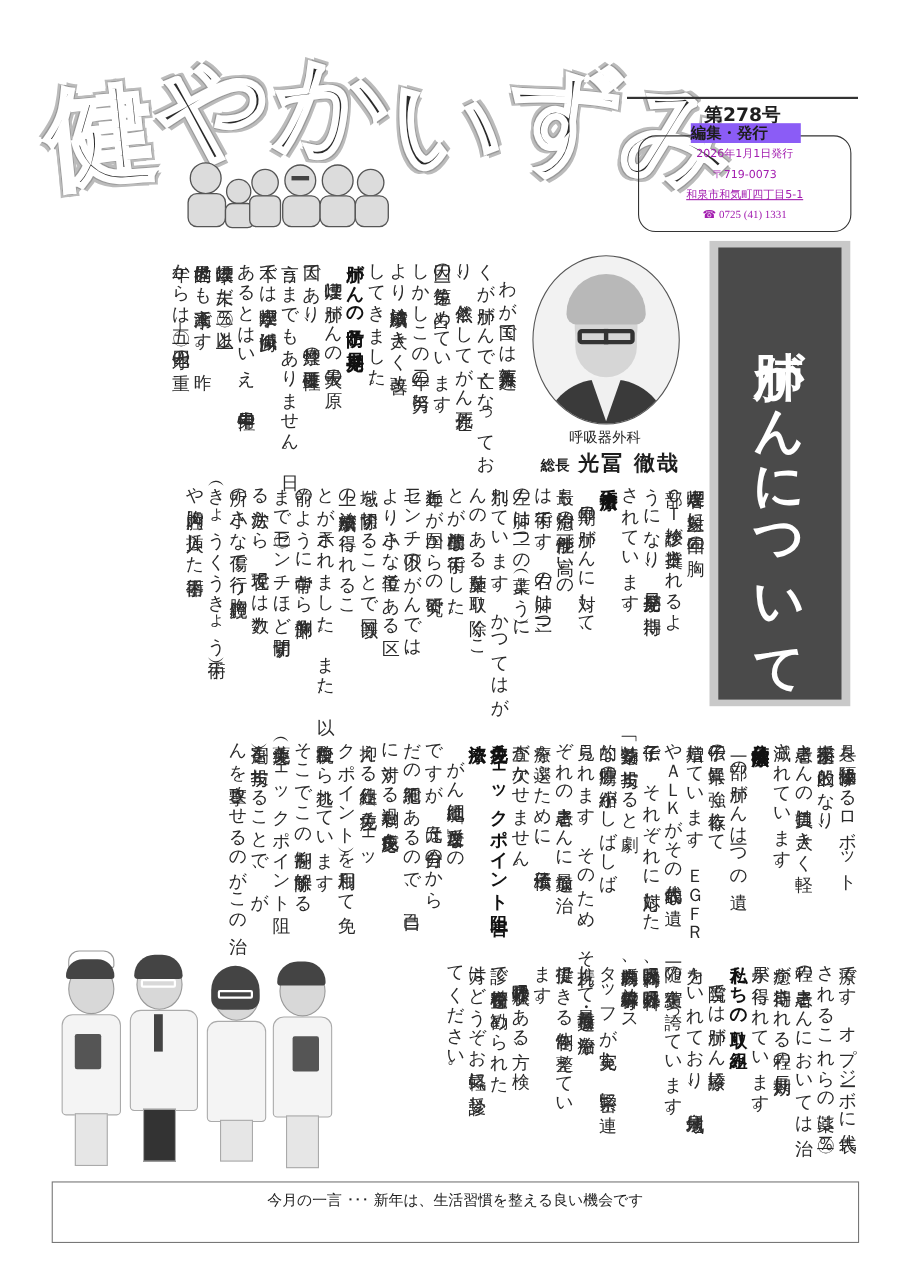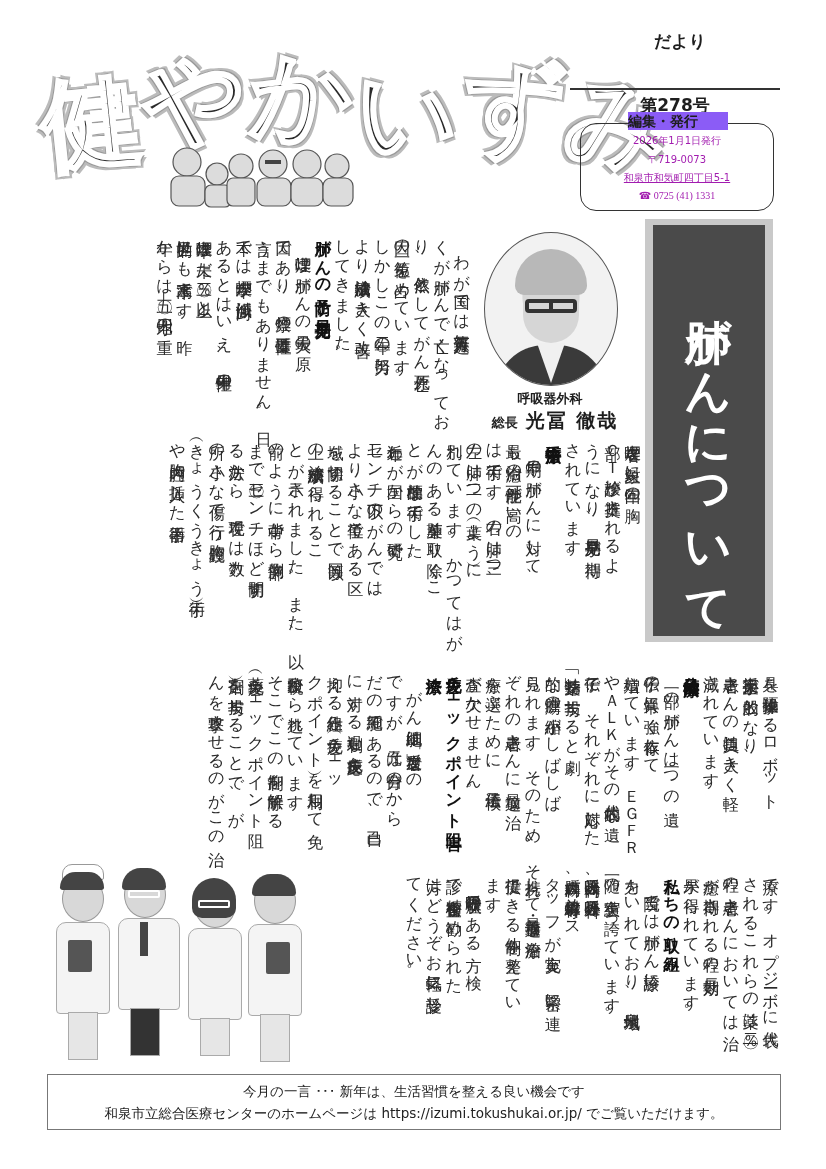--- a/index.html
+++ b/index.html
@@ -33,21 +33,21 @@
 
   
   .photo { left:484px; top:232px; width:132px; height:152px; border-radius:50%; border:1.5px solid #555;
            background: radial-gradient(ellipse at 50% 42%, #e8e8e8 0 22%, #cfcfcf 23% 30%, #f2f2f2 31% 100%); overflow:hidden; }
   .photo .hair { position:absolute; left:30px; top:16px; width:72px; height:46px; border-radius:40px 40px 10px 10px; background:#b8b8b8; }
   .photo .face { position:absolute; left:38px; top:36px; width:56px; height:74px; border-radius:28px 28px 30px 30px; background:#d6d6d6; }
   .photo .glasses { position:absolute; left:40px; top:66px; width:52px; height:14px; border:4px solid #333; border-radius:4px; box-sizing:border-box; }
   .photo .glasses::after { content:""; position:absolute; left:20px; top:-4px; width:4px; height:14px; background:#333; }
   .photo .suit { position:absolute; left:10px; top:112px; width:112px; height:50px; border-radius:50px 50px 0 0; background:#3a3a3a; }
   .photo .shirt { position:absolute; left:52px; top:110px; width:28px; height:40px; background:#f0f0f0; clip-path:polygon(0 0,100% 0,50% 100%); }
-  .dept { left:484px; top:390px; width:132px; text-align:center; font-family:"DejaVu Serif","Liberation Serif",serif; font-weight:bold; font-size:13px; line-height:18px; }
+  .dept { left:484px; top:390px; width:132px; text-align:center; font-family:"DejaVu Serif","Liberation Serif",serif; font-weight:normal; font-size:13px; line-height:18px; }
   .name-row { left:470px; top:408px; width:170px; text-align:center; font-family:"DejaVu Serif","Liberation Serif",serif; font-weight:bold; }
   .name-row .role { font-size:13px; margin-right:8px; }
   .name-row .nm { font-size:19px; letter-spacing:2px; }
 
   
   .title-frame { left:645px; top:219px; width:128px; height:423px; background:#c9c9c9; }
   .title-inner { left:653px; top:225px; width:112px; height:411px; background:#4a4a4a; }
   .title-text { position:absolute; left:0; top:58px; width:100%; writing-mode:vertical-rl; text-orientation:upright;
                 color:#ffffff; font-weight:bold; font-size:46px; line-height:112px; letter-spacing:2px; text-align:start; }
 
@@ -101,21 +101,20 @@
       <circle cx="172" cy="26" r="12"></circle>
         <rect x="158" y="38" width="30" height="28" rx="8"></rect>
     </g>
     <g fill="#444">
         <rect x="100" y="20" width="16" height="4"></rect>
       </g>
   </svg>
 </div>
 
 <div class="abs org-name">
-  <div>だより</div>
 </div>
 <div class="abs org-rule"></div>
 <div class="abs issue-no">第278号</div>
 <div class="abs pub-box">
   <div class="pub-line" style="top:7px;">2026年1月1日発行</div>
   <div class="pub-line" style="top:26px;">〒719-0073</div>
   <div class="pub-line" style="top:44px;text-decoration:underline;">和泉市和気町四丁目5-1</div>
   <div class="pub-line" style="top:62px;font-family:Liberation Serif, serif;">☎ 0725 (41) 1331</div>
 </div>
 <div class="abs pub-label">編集・発行</div>
@@ -262,14 +261,13 @@
     <div class="head"></div>
       <div class="hairp"></div>
     <div class="body"></div>
       <div class="clip" style="left:20px;"></div>
     <div class="legs"></div>
   </div>
 </div>
 
 <div class="abs footer">
   <div class="footer-line" style="top:6px;">今月の一言 ･･･ 新年は、生活習慣を整える良い機会です</div>
-  <div class="footer-line" style="top:28px;">和泉市立総合医療センターのホームページは https://izumi.tokushukai.or.jp/ でご覧いただけます。</div>
 </div>
 
 </body></html>

